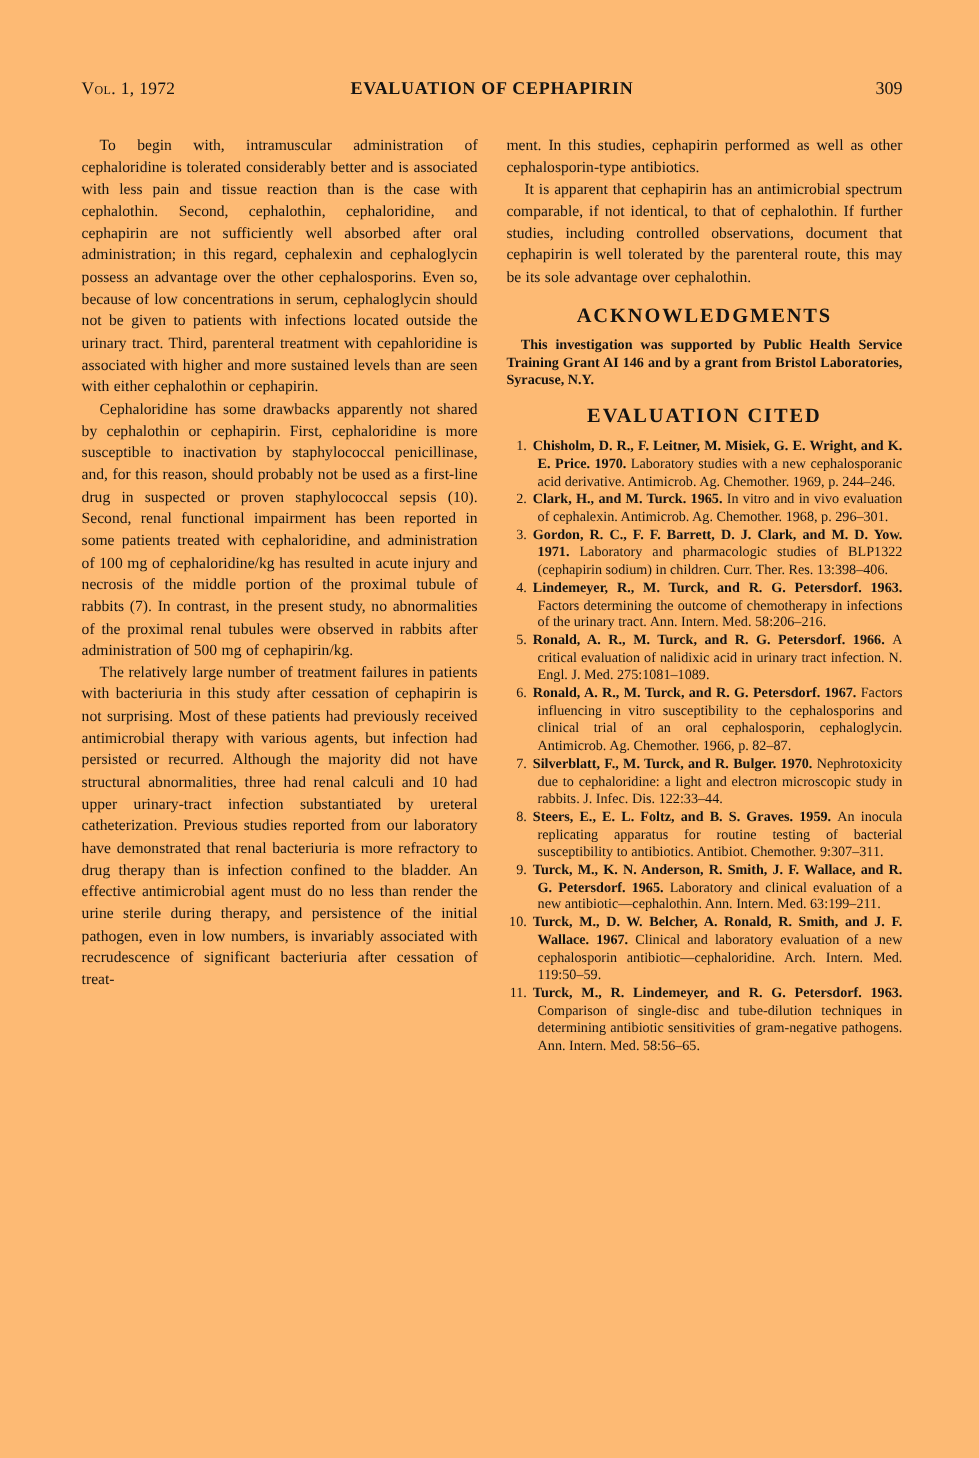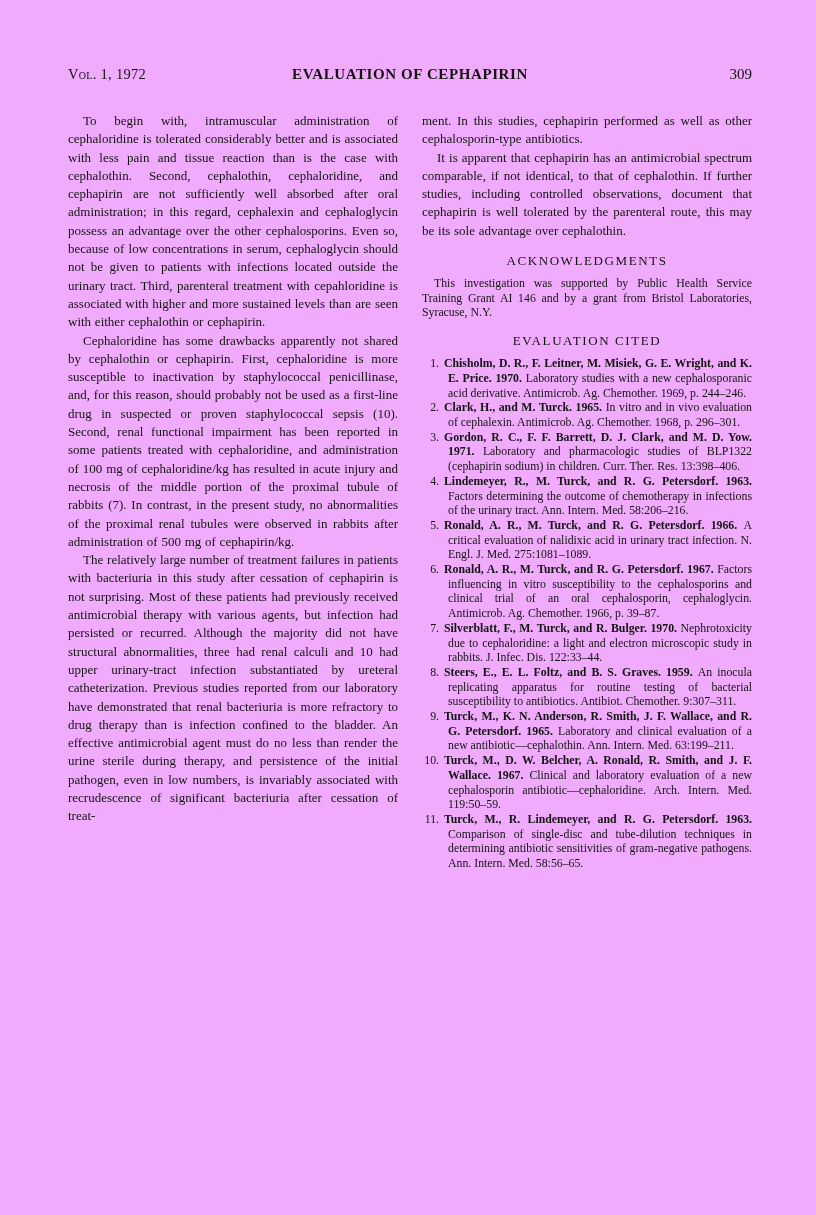--- a/index.html
+++ b/index.html
@@ -6,21 +6,21 @@
   html, body { margin: 0; padding: 0; }
   body {
     background: #e9e9e7;
     font-family: "Liberation Serif", "DejaVu Serif", serif;
   }
   .page {
     position: relative;
     width: 816px;
     height: 1215px;
     margin: 0 auto;
-    background: #f0abfc;
+    background: #fdba74;
     color: #151412;
     padding: 66px 64px 0 68px;
     overflow: hidden;
   }
   .running-head {
     position: relative;
     height: 20px;
     font-size: 14.5px;
     margin-bottom: 26px;
   }
@@ -56,29 +56,30 @@
     font-size: 13px;
     line-height: 18.3px;
     text-align: justify;
     text-indent: 15px;
     word-spacing: 0.5px;
   }
   p.body-text.no-indent { text-indent: 0; }
   .section-heading {
     margin: 13px 0 7px 0;
     text-align: center;
-    font-size: 13px;
-    font-weight: normal;
+    font-size: 17px;
+    font-weight: bold;
     letter-spacing: 1.6px;
   }
   .small-text {
     margin: 0;
     font-size: 11.8px;
     line-height: 14.7px;
     text-align: justify;
+    font-weight: bold;
   }
   .ack-text { text-indent: 12px; }
   .references {
     font-size: 11.8px;
     line-height: 14.7px;
   }
   .ref {
     text-align: justify;
     padding-left: 26px;
     text-indent: -26px;
@@ -119,21 +120,21 @@
       <h3 class="section-heading">ACKNOWLEDGMENTS</h3>
       <p class="small-text ack-text">This investigation was supported by Public Health Service Training Grant AI 146 and by a grant from Bristol Laboratories, Syracuse, N.Y.</p>
 
       <h3 class="section-heading">EVALUATION CITED</h3>
       <div class="references" id="ref-list">
           <div class="ref"><span class="ref-num">1.</span><span class="ref-authors">Chisholm, D. R., F. Leitner, M. Misiek, G. E. Wright, and K. E. Price. 1970. </span><span>Laboratory studies with a new cephalosporanic acid derivative. Antimicrob. Ag. Chemother. 1969, p. 244–246.</span></div>
           <div class="ref"><span class="ref-num">2.</span><span class="ref-authors">Clark, H., and M. Turck. 1965. </span><span>In vitro and in vivo evaluation of cephalexin. Antimicrob. Ag. Chemother. 1968, p. 296–301.</span></div>
           <div class="ref"><span class="ref-num">3.</span><span class="ref-authors">Gordon, R. C., F. F. Barrett, D. J. Clark, and M. D. Yow. 1971. </span><span>Laboratory and pharmacologic studies of BLP1322 (cephapirin sodium) in children. Curr. Ther. Res. 13:398–406.</span></div>
           <div class="ref"><span class="ref-num">4.</span><span class="ref-authors">Lindemeyer, R., M. Turck, and R. G. Petersdorf. 1963. </span><span>Factors determining the outcome of chemotherapy in infections of the urinary tract. Ann. Intern. Med. 58:206–216.</span></div>
           <div class="ref"><span class="ref-num">5.</span><span class="ref-authors">Ronald, A. R., M. Turck, and R. G. Petersdorf. 1966. </span><span>A critical evaluation of nalidixic acid in urinary tract infection. N. Engl. J. Med. 275:1081–1089.</span></div>
-          <div class="ref"><span class="ref-num">6.</span><span class="ref-authors">Ronald, A. R., M. Turck, and R. G. Petersdorf. 1967. </span><span>Factors influencing in vitro susceptibility to the cephalosporins and clinical trial of an oral cephalosporin, cephaloglycin. Antimicrob. Ag. Chemother. 1966, p. 39–87.</span></div>
+          <div class="ref"><span class="ref-num">6.</span><span class="ref-authors">Ronald, A. R., M. Turck, and R. G. Petersdorf. 1967. </span><span>Factors influencing in vitro susceptibility to the cephalosporins and clinical trial of an oral cephalosporin, cephaloglycin. Antimicrob. Ag. Chemother. 1966, p. 82–87.</span></div>
           <div class="ref"><span class="ref-num">7.</span><span class="ref-authors">Silverblatt, F., M. Turck, and R. Bulger. 1970. </span><span>Nephrotoxicity due to cephaloridine: a light and electron microscopic study in rabbits. J. Infec. Dis. 122:33–44.</span></div>
           <div class="ref"><span class="ref-num">8.</span><span class="ref-authors">Steers, E., E. L. Foltz, and B. S. Graves. 1959. </span><span>An inocula replicating apparatus for routine testing of bacterial susceptibility to antibiotics. Antibiot. Chemother. 9:307–311.</span></div>
           <div class="ref"><span class="ref-num">9.</span><span class="ref-authors">Turck, M., K. N. Anderson, R. Smith, J. F. Wallace, and R. G. Petersdorf. 1965. </span><span>Laboratory and clinical evaluation of a new antibiotic—cephalothin. Ann. Intern. Med. 63:199–211.</span></div>
           <div class="ref"><span class="ref-num">10.</span><span class="ref-authors">Turck, M., D. W. Belcher, A. Ronald, R. Smith, and J. F. Wallace. 1967. </span><span>Clinical and laboratory evaluation of a new cephalosporin antibiotic—cephaloridine. Arch. Intern. Med. 119:50–59.</span></div>
           <div class="ref"><span class="ref-num">11.</span><span class="ref-authors">Turck, M., R. Lindemeyer, and R. G. Petersdorf. 1963. </span><span>Comparison of single-disc and tube-dilution techniques in determining antibiotic sensitivities of gram-negative pathogens. Ann. Intern. Med. 58:56–65.</span></div>
         </div>
     </div>
 
   </div>
 

